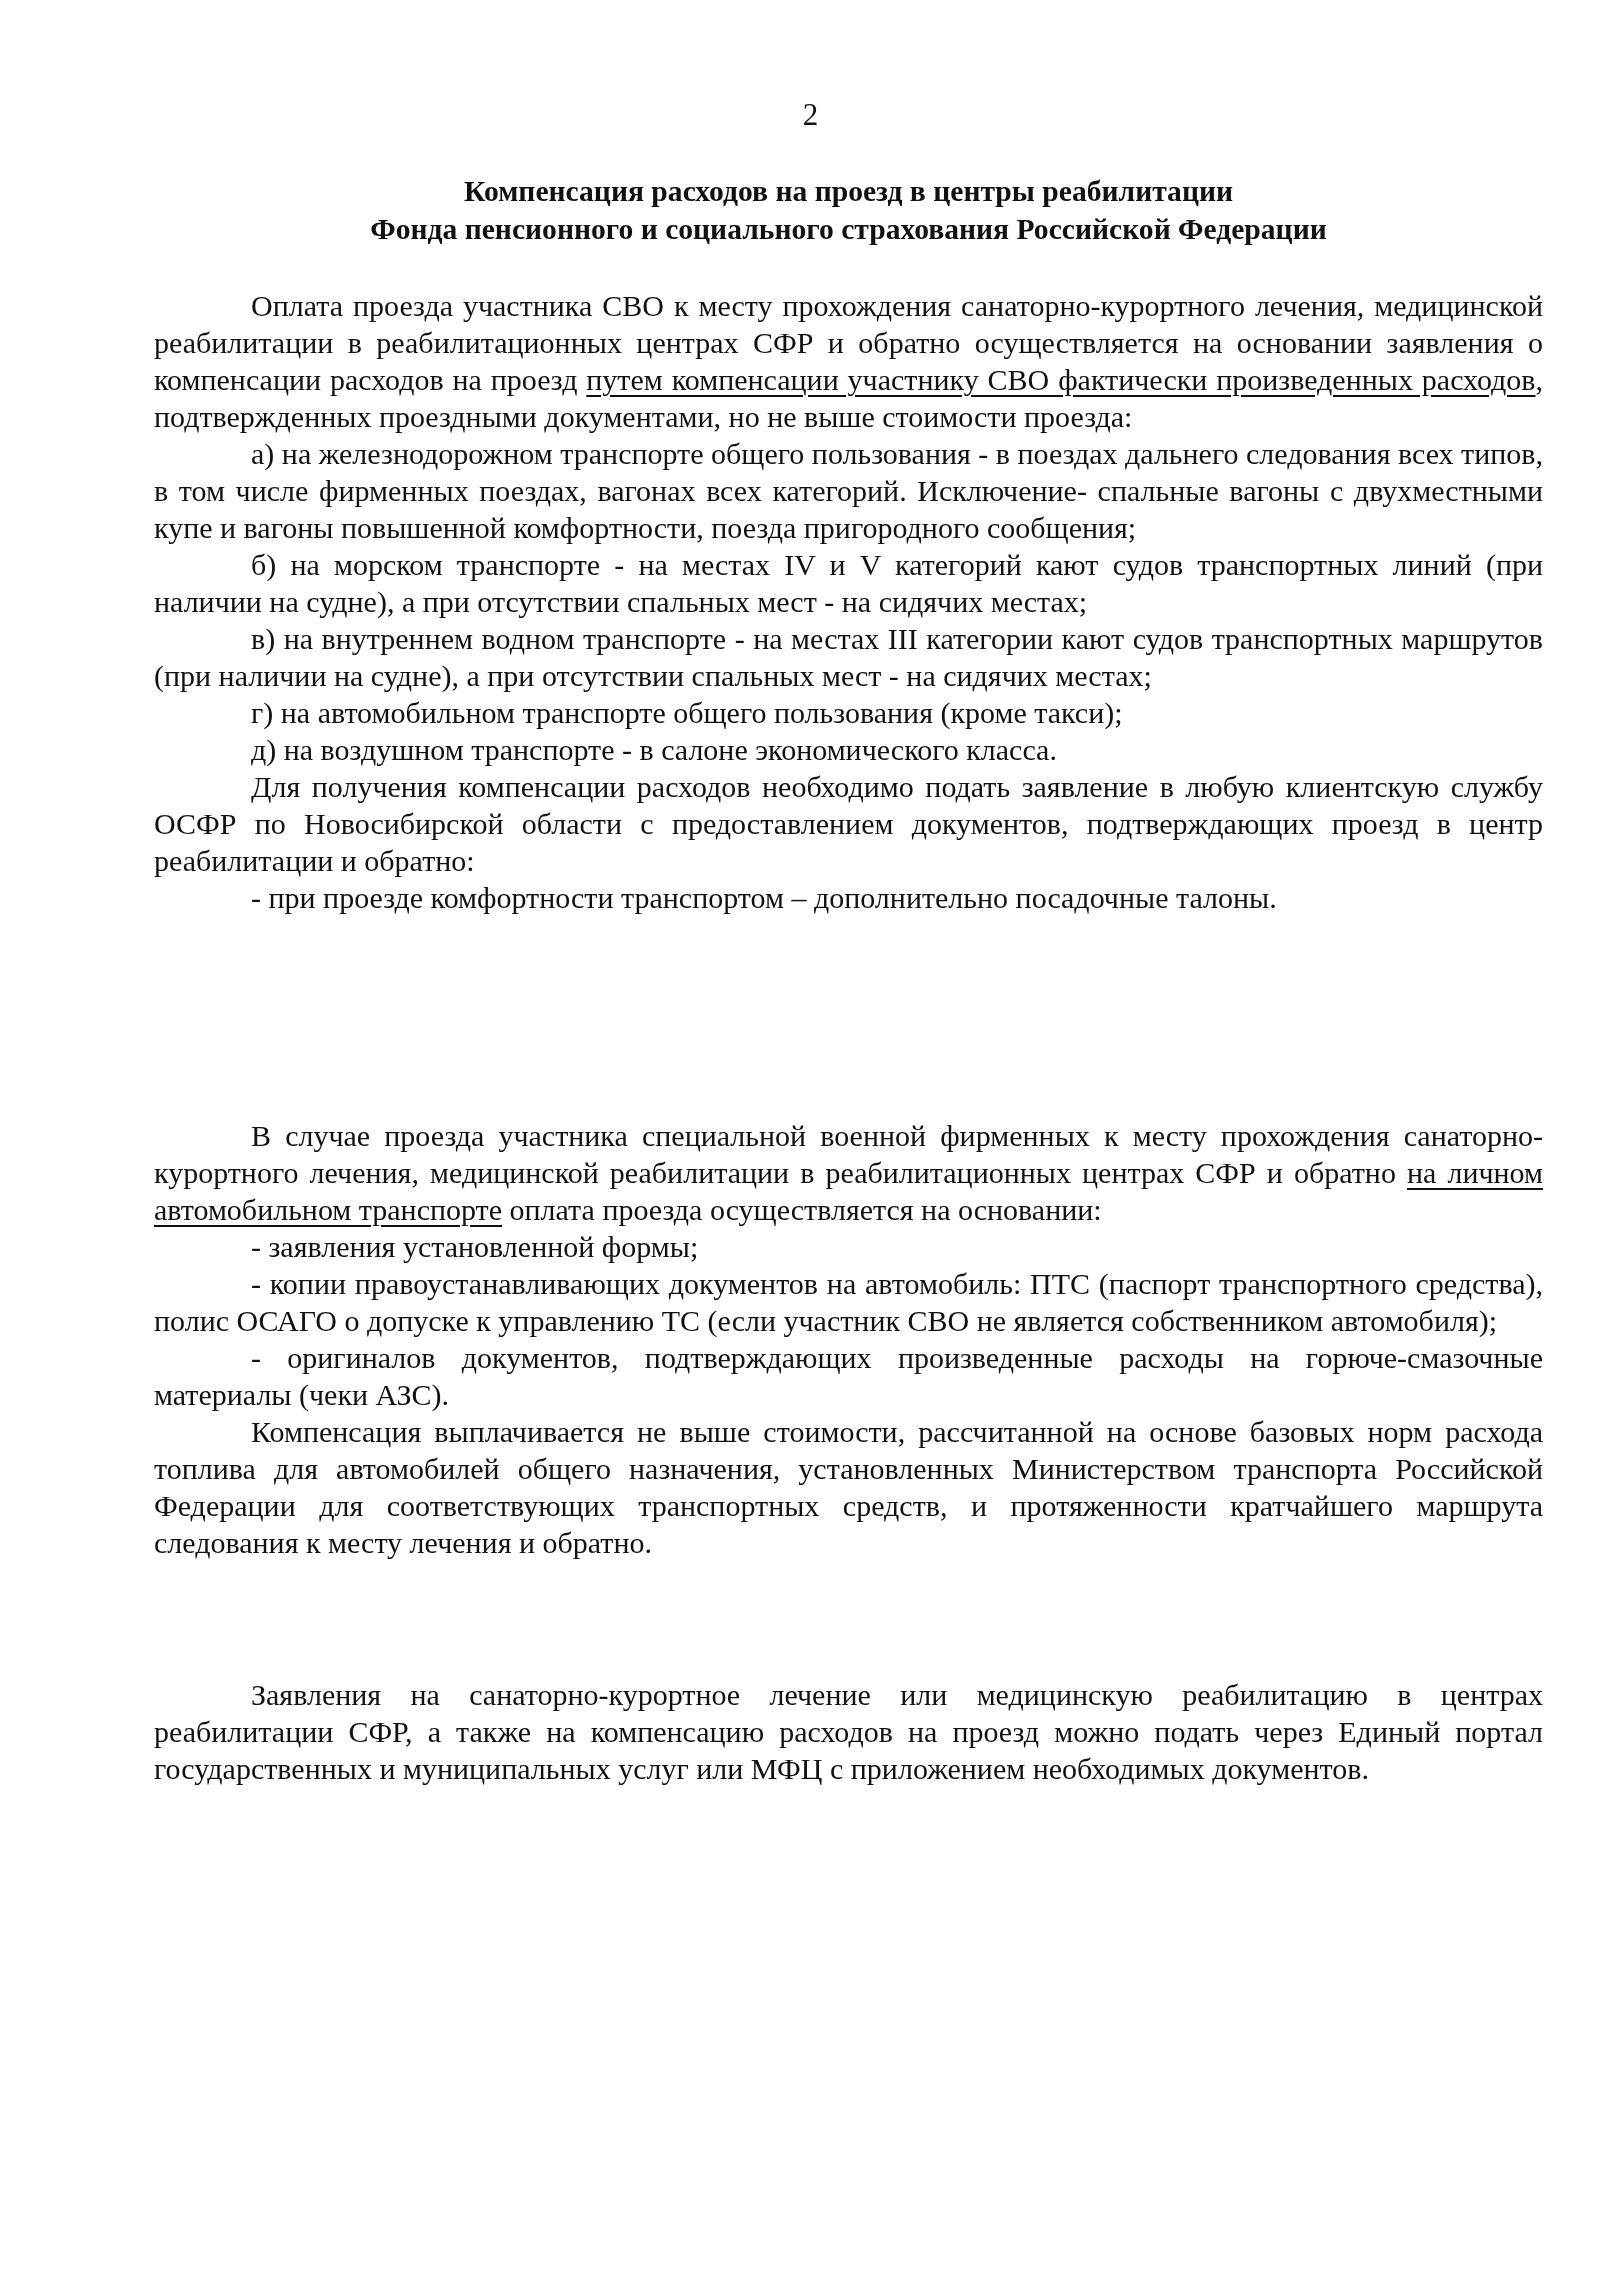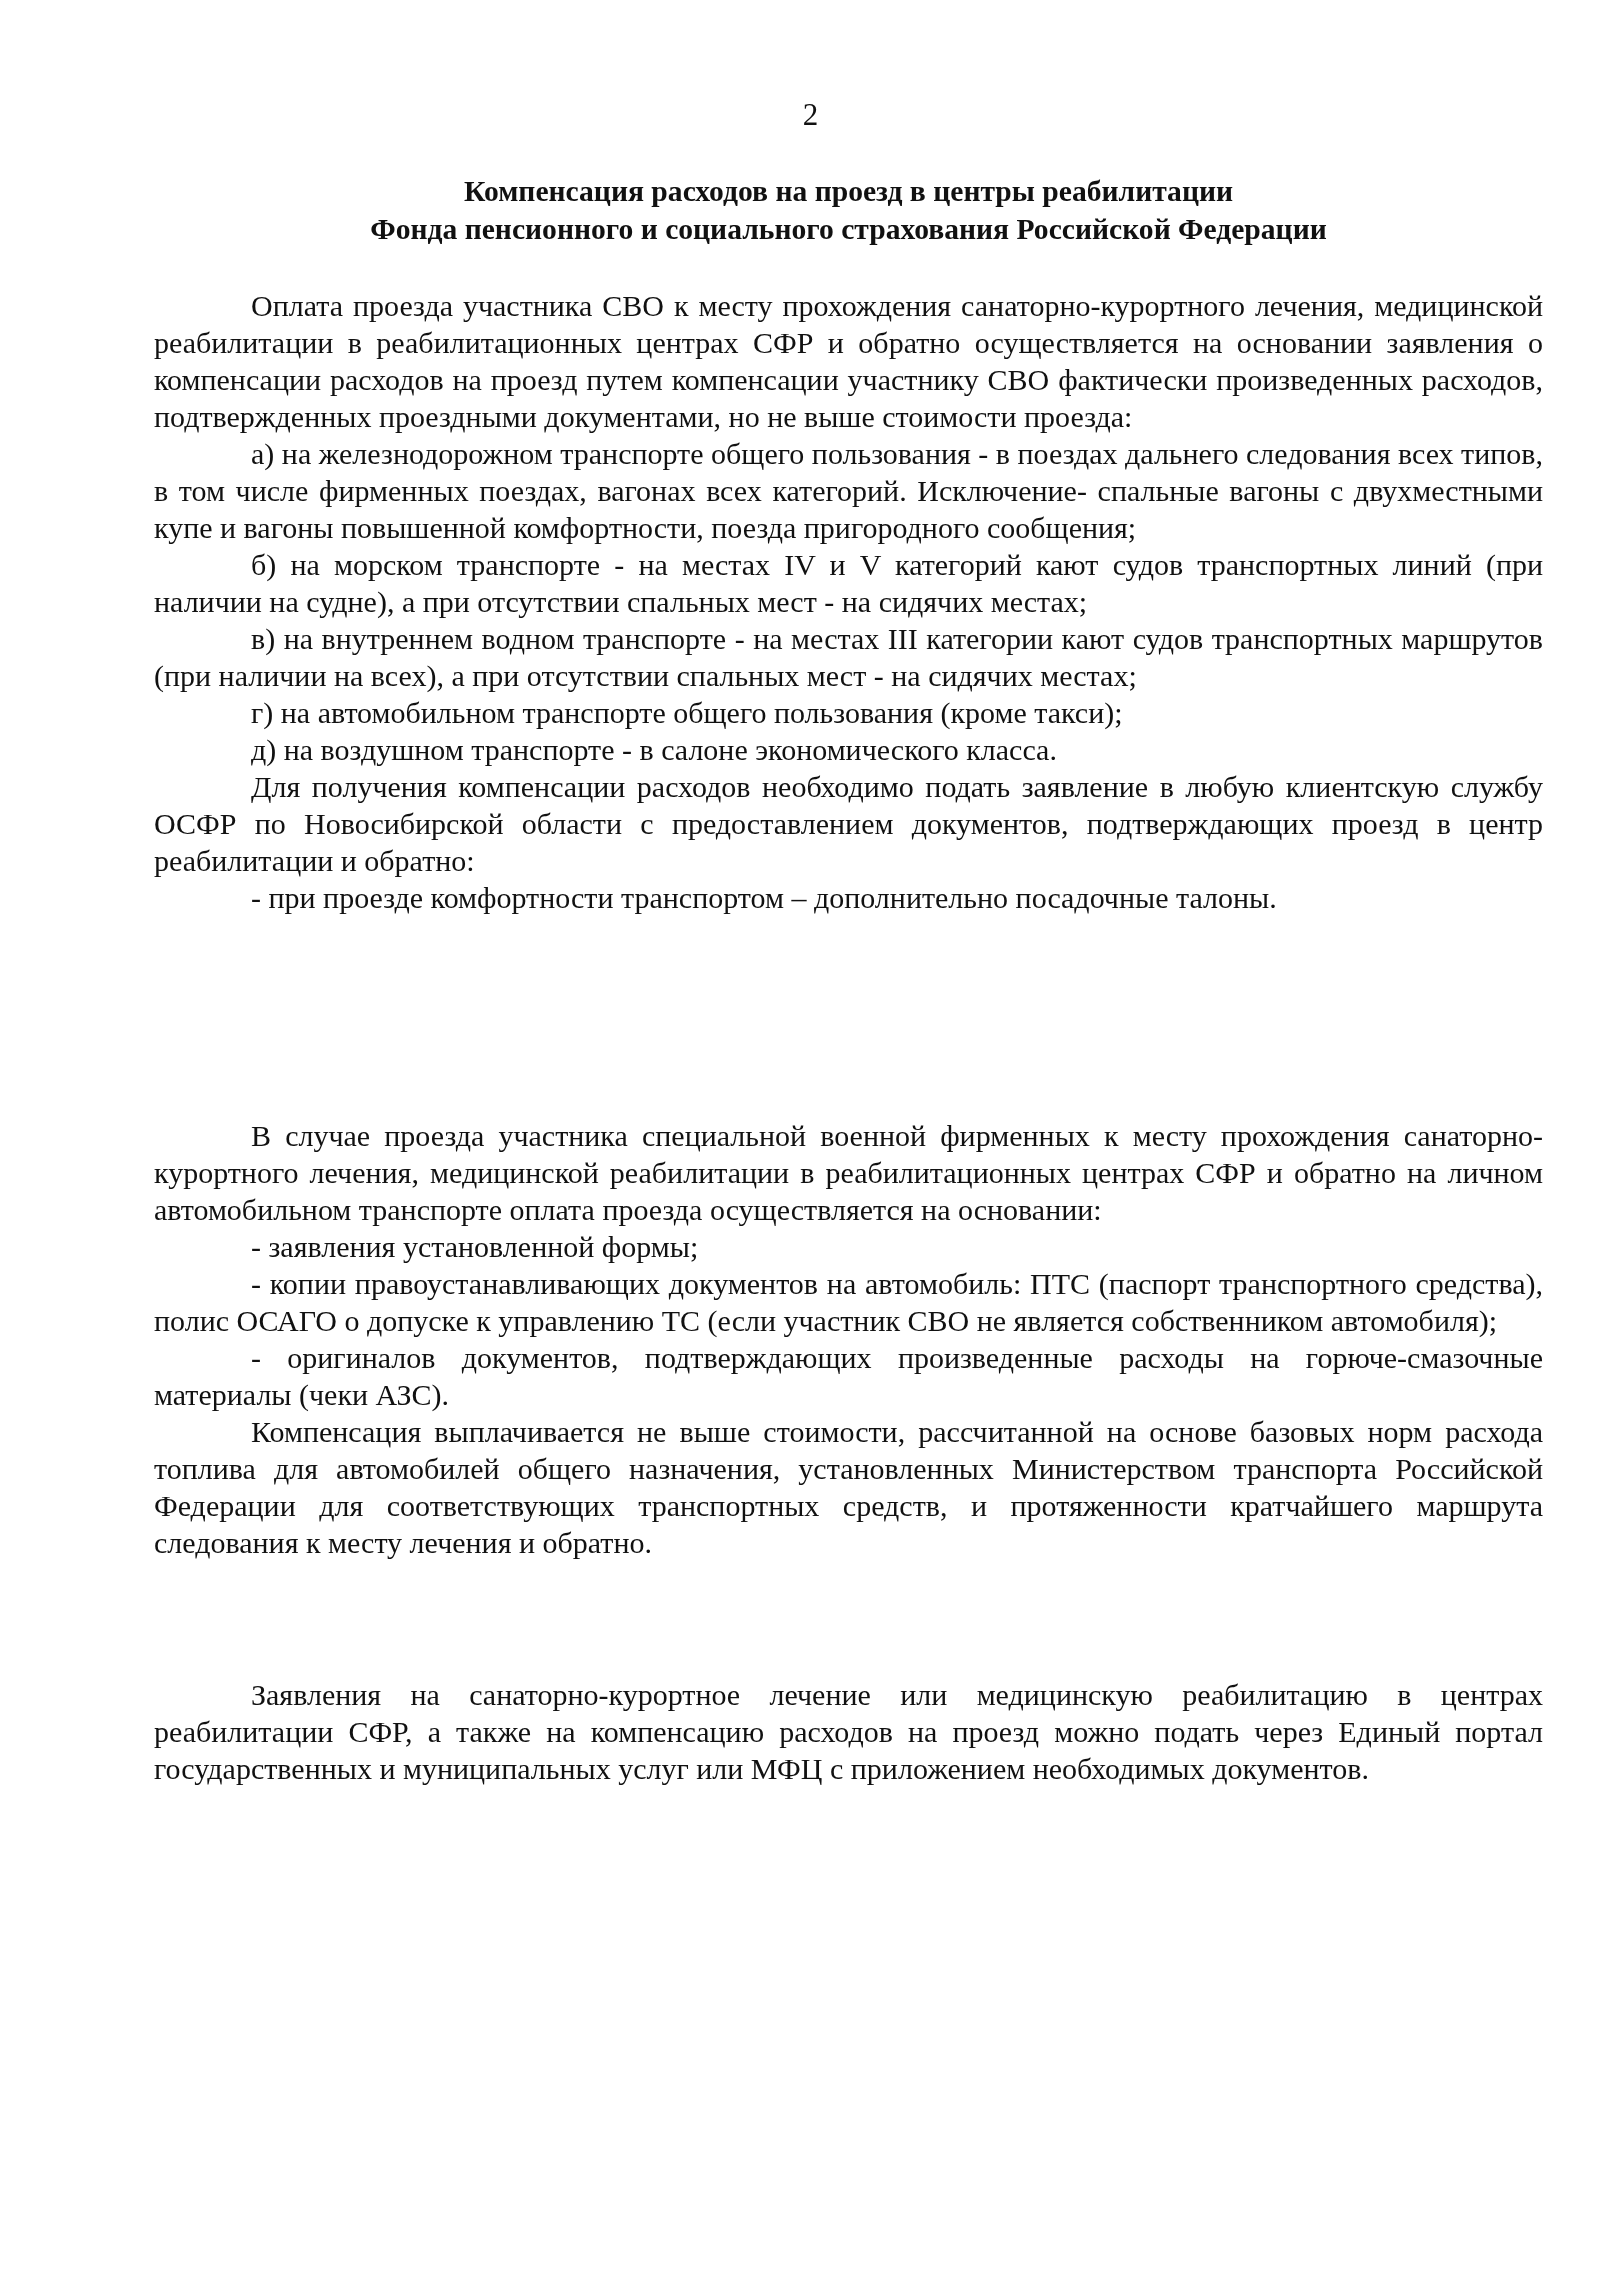--- a/index.html
+++ b/index.html
@@ -42,20 +42,21 @@
     font-size: 30px;
     line-height: 37px;
     text-align: justify;
   }
   .body p {
     margin: 0;
     text-indent: 97px;
     text-align: justify;
   }
   .u {
+    text-decoration: underline;
     text-decoration-thickness: 1.8px;
     text-underline-offset: 4.5px;
   }
   #block1 { top: 287px; }
   #block2 { top: 1117px; }
   #block3 { top: 1676px; }
 </style>
 </head>
 <body>
 
@@ -63,21 +64,21 @@
 
 <div class="title">
   <div>Компенсация расходов на проезд в центры реабилитации</div>
   <div>Фонда пенсионного и социального страхования Российской Федерации</div>
 </div>
 
 <div class="body" id="block1">
   <p><span>Оплата проезда участника СВО к месту прохождения санаторно-курортного лечения, медицинской реабилитации в реабилитационных центрах СФР и обратно осуществляется на основании заявления о компенсации расходов на проезд </span><span class="u">путем компенсации участнику СВО фактически произведенных расходов</span><span>, подтвержденных проездными документами, но не выше стоимости проезда:</span></p>
   <p>а) на железнодорожном транспорте общего пользования - в поездах дальнего следования всех типов, в том числе фирменных поездах, вагонах всех категорий. Исключение- спальные вагоны с двухместными купе и вагоны повышенной комфортности, поезда пригородного сообщения;</p>
   <p>б) на морском транспорте - на местах IV и V категорий кают судов транспортных линий (при наличии на судне), а при отсутствии спальных мест - на сидячих местах;</p>
-  <p>в) на внутреннем водном транспорте - на местах III категории кают судов транспортных маршрутов (при наличии на всех), а при отсутствии спальных мест - на сидячих местах;</p>
+  <p>в) на внутреннем водном транспорте - на местах III категории кают судов транспортных маршрутов (при наличии на судне), а при отсутствии спальных мест - на сидячих местах;</p>
   <p>г) на автомобильном транспорте общего пользования (кроме такси);</p>
   <p>д) на воздушном транспорте - в салоне экономического класса.</p>
   <p>Для получения компенсации расходов необходимо подать заявление в любую клиентскую службу ОСФР по Новосибирской области с предоставлением документов, подтверждающих проезд в центр реабилитации и обратно:</p>
   <p>- при проезде комфортности транспортом – дополнительно посадочные талоны.</p>
 </div>
 
 <div class="body" id="block2">
   <p><span>В случае проезда участника специальной военной фирменных к месту прохождения санаторно-курортного лечения, медицинской реабилитации в реабилитационных центрах СФР и обратно </span><span class="u">на личном автомобильном транспорте</span><span> оплата проезда осуществляется на основании:</span></p>
   <p>- заявления установленной формы;</p>
   <p>- копии правоустанавливающих документов на автомобиль: ПТС (паспорт транспортного средства), полис ОСАГО о допуске к управлению ТС (если участник СВО не является собственником автомобиля);</p>

